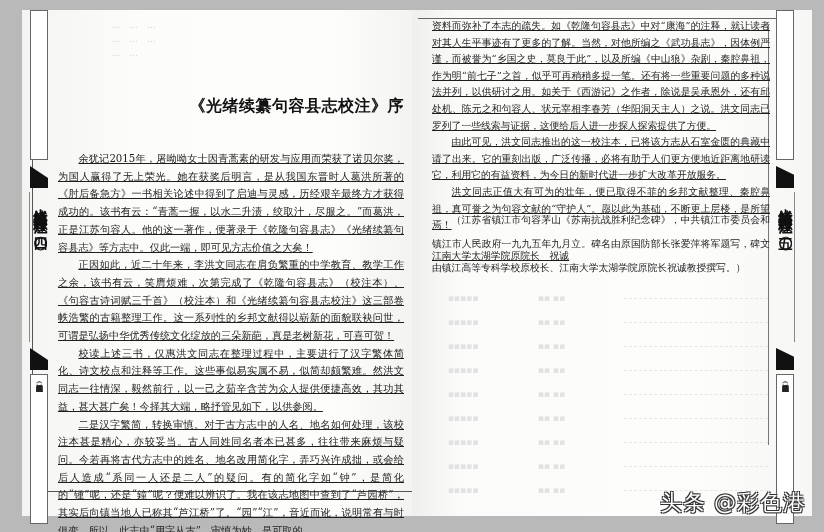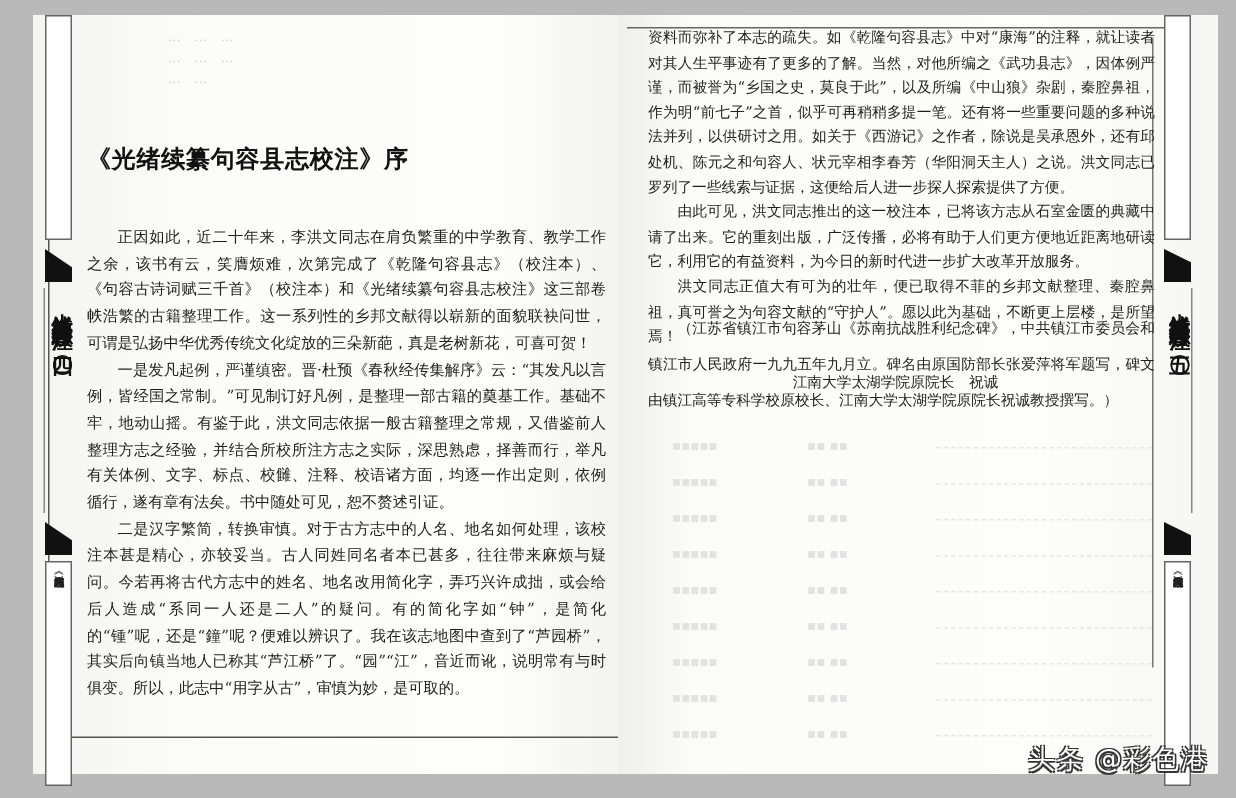--- a/index.html
+++ b/index.html
@@ -21,37 +21,37 @@
   .side-left { left: 6px; top: 0; }
   .side-right { left: 362px; top: 0; }
   .box-top { width: 18px; height: 150px; border: 1px solid #666; background: #fff; }
   .black-wedge { width: 18px; height: 22px; background: #111; margin-top: 6px; clip-path: polygon(0 0, 100% 55%, 100% 100%, 0 100%); }
   .black-wedge.r { clip-path: polygon(0 0, 100% 40%, 100% 100%, 0 100%); }
   .vtitle { width: 20px; margin-top: 4px; font-size: 14px; line-height: 16px; color: #111; writing-mode: vertical-rl; text-orientation: upright; font-weight: bold; letter-spacing: 1px; border-left: 1px solid #888; padding: 6px 0; height: 150px; }
   .vtitle.r { border-left: none; border-right: 1px solid #888; }
   .box-bottom { width: 18px; height: 150px; border: 1px solid #666; background: #fff; margin-top: 4px; writing-mode: vertical-rl; text-orientation: upright; font-size: 7px; line-height: 16px; padding-top: 4px; color: #222; font-family: "DejaVu Sans", sans-serif; }
 
   
-  .text-block { position: absolute; font-size: 10.2px; line-height: 17.7px; color: #1e1e1e; text-align: justify; }
+  .text-block { position: absolute; font-size: 10.2px; line-height: 17.7px; color: #1e1e1e; text-align: justify; text-decoration: underline; }
   .left-text { left: 36px; top: 140px; width: 346px; }
-  .doc-title { position: absolute; left: 36px; top: 86px; width: 346px; text-align: left; font-size: 16px; color: #111; font-weight: bold; letter-spacing: 0.5px; }
+  .doc-title { position: absolute; left: 36px; top: 86px; width: 346px; text-align: right; font-size: 16px; color: #111; font-weight: bold; letter-spacing: 0.5px; }
   .para { text-indent: 2em; }
   .faint { position: absolute; color: #d4d4d4; font-size: 9px; line-height: 14px; }
 
   .right-text { left: 20px; top: 8px; width: 338px; font-size: 9.8px; line-height: 16.6px; }
-  .sign { text-align: center; padding-right: 8px; margin-top: 14px; }
+  .sign { text-align: left; padding-right: 8px; margin-top: 14px; }
   .sign div { line-height: 16px; }
   .right-note { position: absolute; left: 20px; top: 198px; width: 338px; font-size: 9.8px; line-height: 24px; color: #222; text-align: justify; }
 
   .ghost-list { position: absolute; left: 36px; top: 276px; width: 320px; }
   .ghost-row { height: 24px; display: flex; align-items: center; color: #e2e2e2; font-size: 9px; }
   .ghost-row .a { width: 90px; } .ghost-row .b { width: 80px; }
   .ghost-row .dots { flex: 1; border-bottom: 1px dashed #e6e6e6; margin-left: 6px; }
 
-  .watermark { position: absolute; right: 18px; bottom: 14px; font-family: "DejaVu Sans", sans-serif; font-size: 18px; color: #fff; text-shadow: 1px 1px 0 #333, -1px -1px 0 #333, 1px -1px 0 #333, -1px 1px 0 #333; letter-spacing: 1px; }
+  .watermark { position: absolute; right: 18px; bottom: 14px; font-family: "DejaVu Sans", sans-serif; font-size: 22px; color: #fff; text-shadow: 1px 1px 0 #333, -1px -1px 0 #333, 1px -1px 0 #333, -1px 1px 0 #333; letter-spacing: 1px; }
 </style>
 </head>
 <body>
 
 <div class="spread">
 
   <div class="page page-left">
     <div class="frame-left"></div>
 
     <div class="side side-left">
@@ -64,22 +64,23 @@
       <div class="box-bottom">《光绪续纂句容县志校注》序</div>
     </div>
 
     <div class="faint" style="left:90px;top:8px;width:230px;">
       ...　...　...<br>...　...　...<br>...　...
     </div>
 
     <div class="doc-title">《光绪续纂句容县志校注》序</div>
 
     <div class="text-block left-text">
+      <p class="para">余犹记2015年，屠呦呦女士因青蒿素的研发与应用而荣获了诺贝尔奖，为国人赢得了无上荣光。她在获奖后明言，是从我国东晋时人葛洪所著的《肘后备急方》一书相关论述中得到了启迪与灵感，历经艰辛最终方才获得成功的。该书有云：“青蒿一握，以水二升渍，绞取汁，尽服之。”而葛洪，正是江苏句容人。他的这一著作，便著录于《乾隆句容县志》《光绪续纂句容县志》等方志中。仅此一端，即可见方志价值之大矣！</p>
       <p class="para">正因如此，近二十年来，李洪文同志在肩负繁重的中学教育、教学工作之余，该书有云，笑膺烦难，次第完成了《乾隆句容县志》（校注本）、《句容古诗词赋三千首》（校注本）和《光绪续纂句容县志校注》这三部卷帙浩繁的古籍整理工作。这一系列性的乡邦文献得以崭新的面貌联袂问世，可谓是弘扬中华优秀传统文化绽放的三朵新葩，真是老树新花，可喜可贺！</p>
-      <p class="para">一是发凡起例，严谨缜密。晋·杜预《春秋经传集解序》云：“其发凡以言例，皆经国之常制。”可见制订好凡例，是整理一部古籍的奠基工作。基础不牢，地动山摇。有鉴于此，洪文同志依据一般古籍整理之常规，又借鉴前人整理方志之经验，并结合所校所注方志之实际，深思熟虑，择善而行，举凡有关体例、文字、标点、校雠、注释、校语诸方面，均逐一作出定则，依例循行，遂有章有法矣。书中随处可见，恕不赘述引证。</p>
+      <p class="para">校读上述三书，仅惠洪文同志在整理过程中，主要进行了汉字繁体简化、诗文校点和注释等工作。这些事似易实属不易，似简却颇繁难。然洪文同志一往情深，毅然前行，以一己之茹辛含苦为众人提供便捷高效，其功其益，甚大甚广矣！今择其大端，略抒管见如下，以供参阅。</p>
       <p class="para">二是汉字繁简，转换审慎。对于古方志中的人名、地名如何处理，该校注本甚是精心，亦较妥当。古人同姓同名者本已甚多，往往带来麻烦与疑问。今若再将古代方志中的姓名、地名改用简化字，弄巧兴许成拙，或会给后人造成“系同一人还是二人”的疑问。有的简化字如“钟”，是简化的“锺”呢，还是“鐘”呢？便难以辨识了。我在该志地图中查到了“芦园桥”，其实后向镇当地人已称其“芦江桥”了。“园”“江”，音近而讹，说明常有与时俱变。所以，此志中“用字从古”，审慎为妙，是可取的。</p>
 
     </div>
   </div>
 
   <div class="page page-right">
     <div class="frame-right"></div>
     <div class="right-edge-line"></div>
 
     <div class="text-block right-text">

